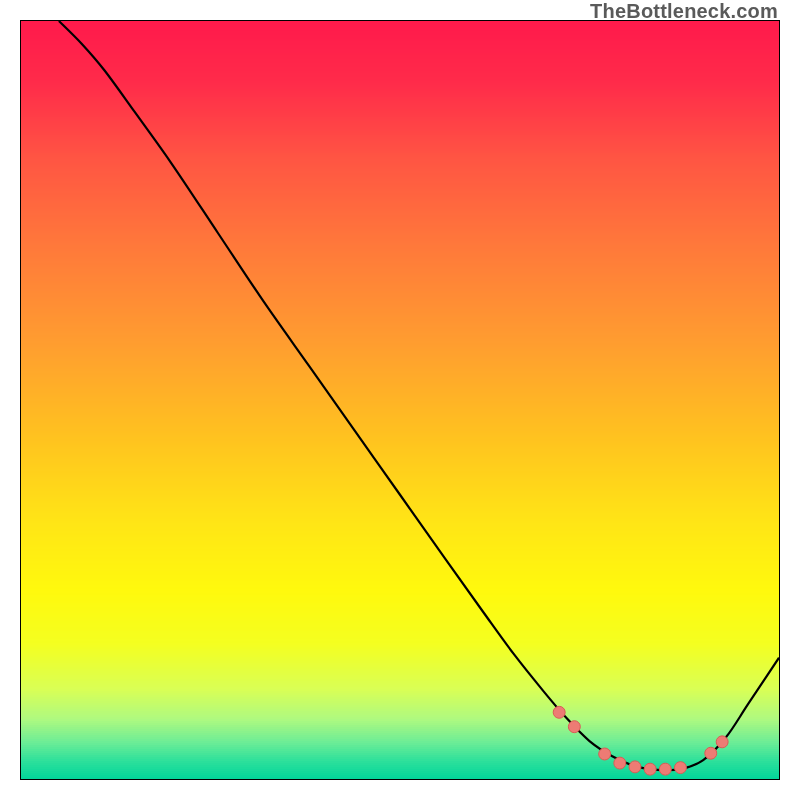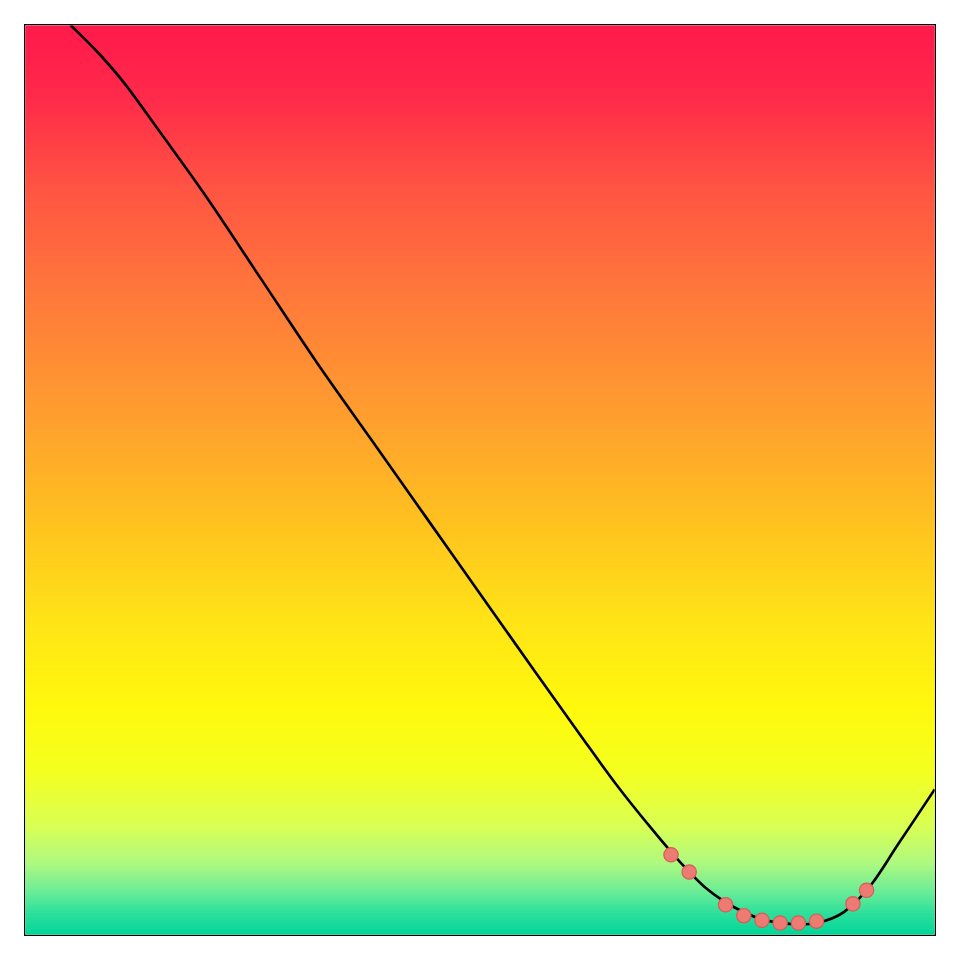--- a/index.html
+++ b/index.html
@@ -49,20 +49,21 @@
     font-weight: 600;
     color: #5a5a5a;
     letter-spacing: 0.2px;
     user-select: none;
   }
 </style>
 </head>
 <body>
 
 <div class="stage">
+  <div class="watermark">TheBottleneck.com</div>
 
   <div class="plot">
     <div class="gradient">
         <div class="strip" style="top: 0px; height: 2.5px; background: rgb(255, 26, 75);"></div>
         <div class="strip" style="top: 2px; height: 2.5px; background: rgb(255, 27, 75);"></div>
         <div class="strip" style="top: 4px; height: 2.5px; background: rgb(255, 27, 75);"></div>
         <div class="strip" style="top: 6px; height: 2.5px; background: rgb(255, 28, 75);"></div>
         <div class="strip" style="top: 8px; height: 2.5px; background: rgb(255, 28, 75);"></div>
         <div class="strip" style="top: 10px; height: 2.5px; background: rgb(255, 29, 75);"></div>
         <div class="strip" style="top: 12px; height: 2.5px; background: rgb(255, 29, 75);"></div>

